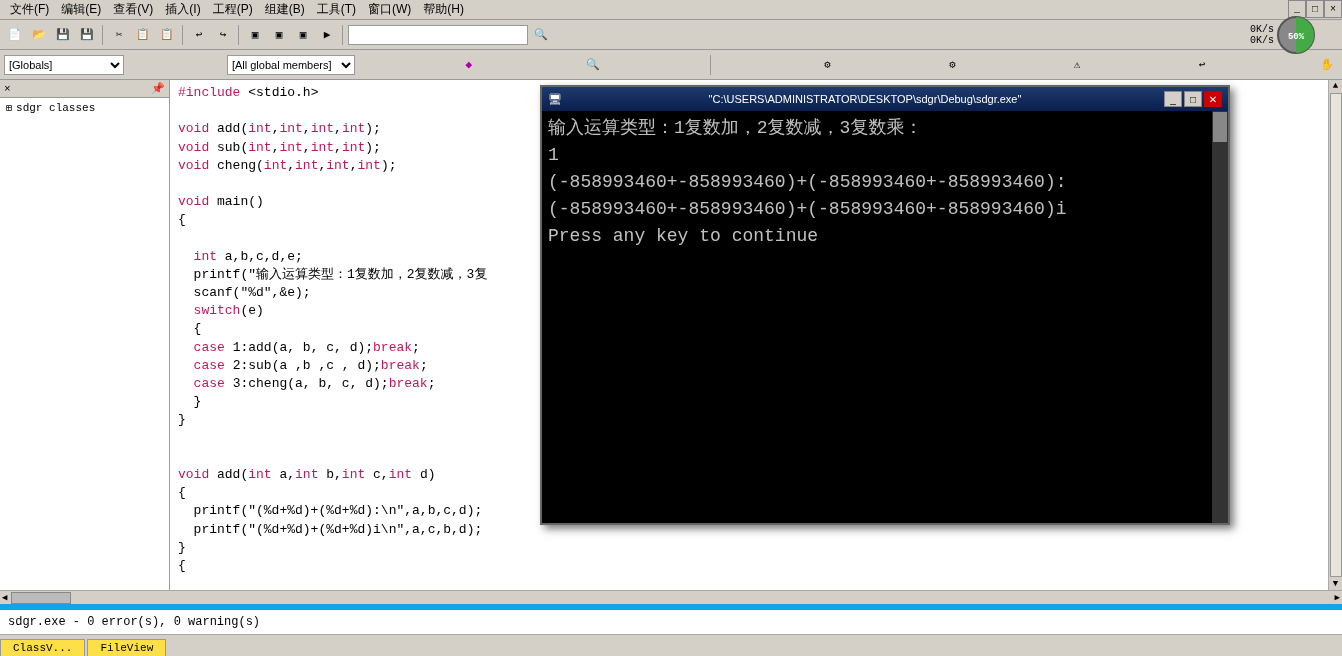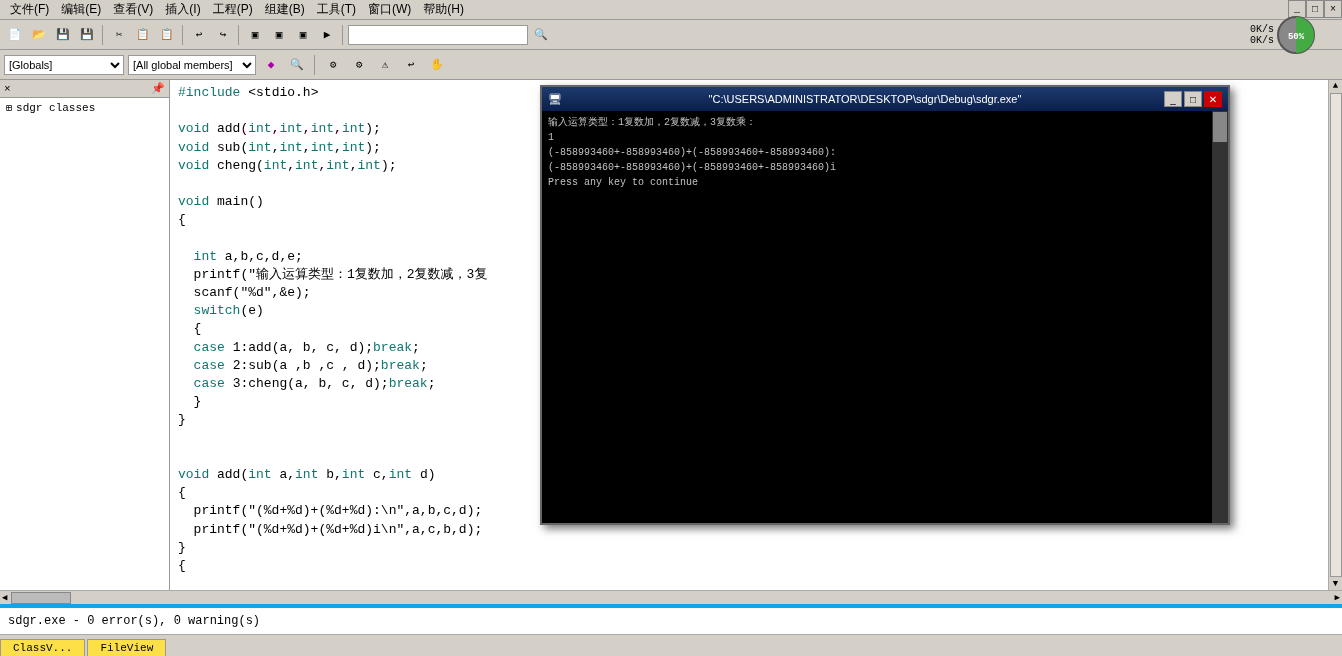--- a/index.html
+++ b/index.html
@@ -63,20 +63,21 @@
 
     
     .toolbar2 {
       background: #d4d0c8;
       height: 30px;
       display: flex;
       align-items: center;
       padding: 2px 4px;
       border-bottom: 1px solid #999;
       gap: 4px;
+      justify-content: space-between;
     }
     .toolbar2-select {
       height: 20px;
       border: 1px solid #999;
       background: white;
       font-size: 11px;
       cursor: pointer;
     }
     .select-globals { width: 120px; }
     .select-members { width: 128px; }
@@ -120,27 +121,27 @@
       flex: 1;
       background: white;
       overflow: auto;
       padding: 4px 8px;
       font-family: 'Courier New', monospace;
       font-size: 13px;
       line-height: 1.4;
       position: relative;
     }
     .code-line { white-space: pre; display: block; }
-    .kw-blue { color: #0f766e; }
+    .kw-blue { color: #be185d; }
 
     
     .bottom-output {
       background: white;
       height: 30px;
-      border-top: 4px solid #0ea5e9;
+      border-top: 6px solid #0ea5e9;
       display: flex;
       align-items: center;
       padding: 0 8px;
       font-size: 12px;
       font-family: 'Courier New', monospace;
     }
 
     
     .bottom-tabs {
       background: #d4d0c8;
@@ -199,21 +200,21 @@
       border: 1px solid #888;
       background: #d4d0c8;
       color: black;
     }
     .console-titlebar-btn.close { background: #cc0000; color: white; border-color: #cc0000; }
     .console-content {
       flex: 1;
       background: #000;
       color: #c0c0c0;
       font-family: 'Courier New', monospace;
-      font-size: 10px;
+      font-size: 18px;
       padding: 4px 6px;
       overflow: auto;
       line-height: 1.5;
     }
     .console-scrollbar {
       width: 16px;
       background: #333;
       display: flex;
       flex-direction: column;
     }

